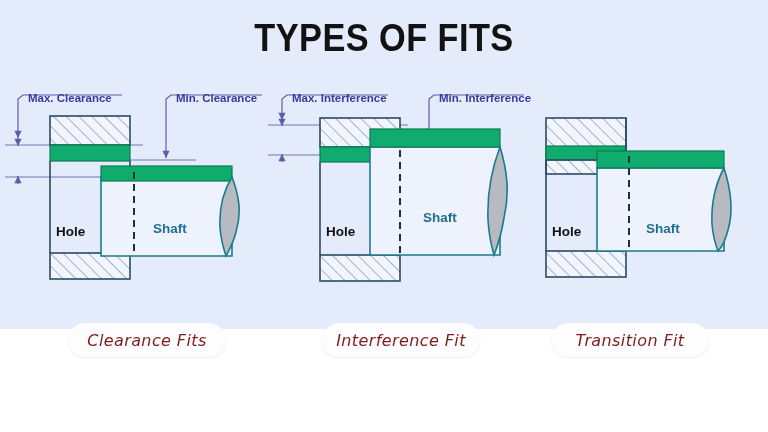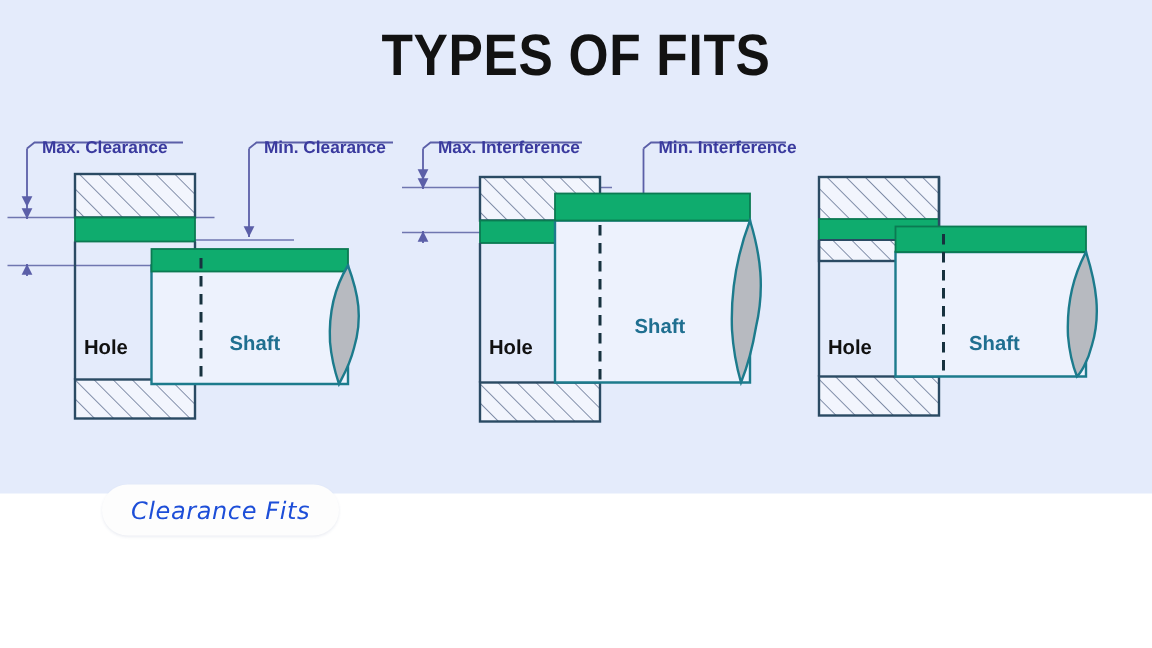--- a/index.html
+++ b/index.html
@@ -43,21 +43,21 @@
     position: absolute;
     height: 34px;
     background: #fdfdfd;
     border-radius: 17px;
     display: flex;
     align-items: center;
     justify-content: center;
     font-family: "DejaVu Sans", sans-serif;
     font-style: italic;
     font-size: 16px;
-    color: #1d4ed8;
+    color: #7f1d1d;
     letter-spacing: 0.4px;
     box-shadow: 0 1px 2px rgba(60,80,140,0.10);
   }
   #cap0 { left: 68px;  top: 323px; width: 158px; }
   #cap1 { left: 322px; top: 323px; width: 158px; }
   #cap2 { left: 551px; top: 323px; width: 158px; }
 </style>
 </head>
 <body>
 
@@ -181,14 +181,16 @@
       <rect x="597" y="151" width="127" height="17" fill="#0fac6e" stroke="#0b7a52" stroke-width="1.2"></rect>
       <line x1="629" y1="156" x2="629" y2="251" stroke="#17323f" stroke-width="2" stroke-dasharray="7 5"></line>
       <path d="M724,168 C731,190 734,210 728,230 C725,242 720,249 718,251 C716,246 713,236 712,224 C711,202 716,183 724,168 Z" fill="#b7bac0" stroke="#1c7b8c" stroke-width="1.6"></path>
 
       <text x="552" y="236" font-family="Liberation Sans, sans-serif" font-size="13.5" font-weight="bold" fill="#111111">Hole</text>
       <text x="646" y="233" font-family="Liberation Sans, sans-serif" font-size="13.5" font-weight="bold" fill="#1f6f90">Shaft</text>
     </g>
   </svg>
 
   <div class="caption" id="cap0">Clearance Fits</div>
+  <div class="caption" id="cap1">Interference Fit</div>
+  <div class="caption" id="cap2">Transition Fit</div>
 
 </div>
 
 </body></html>

